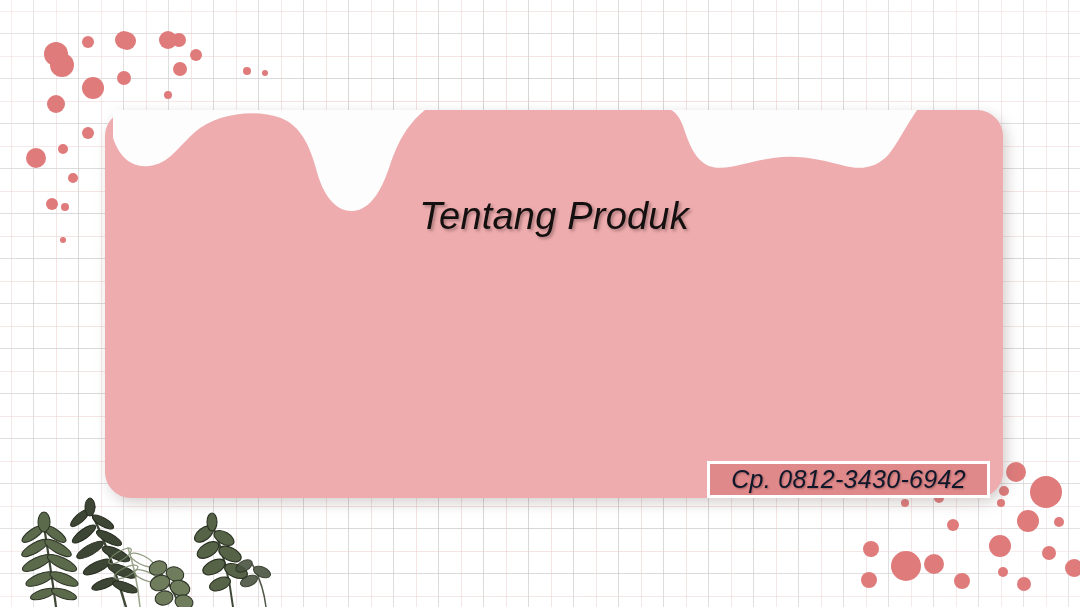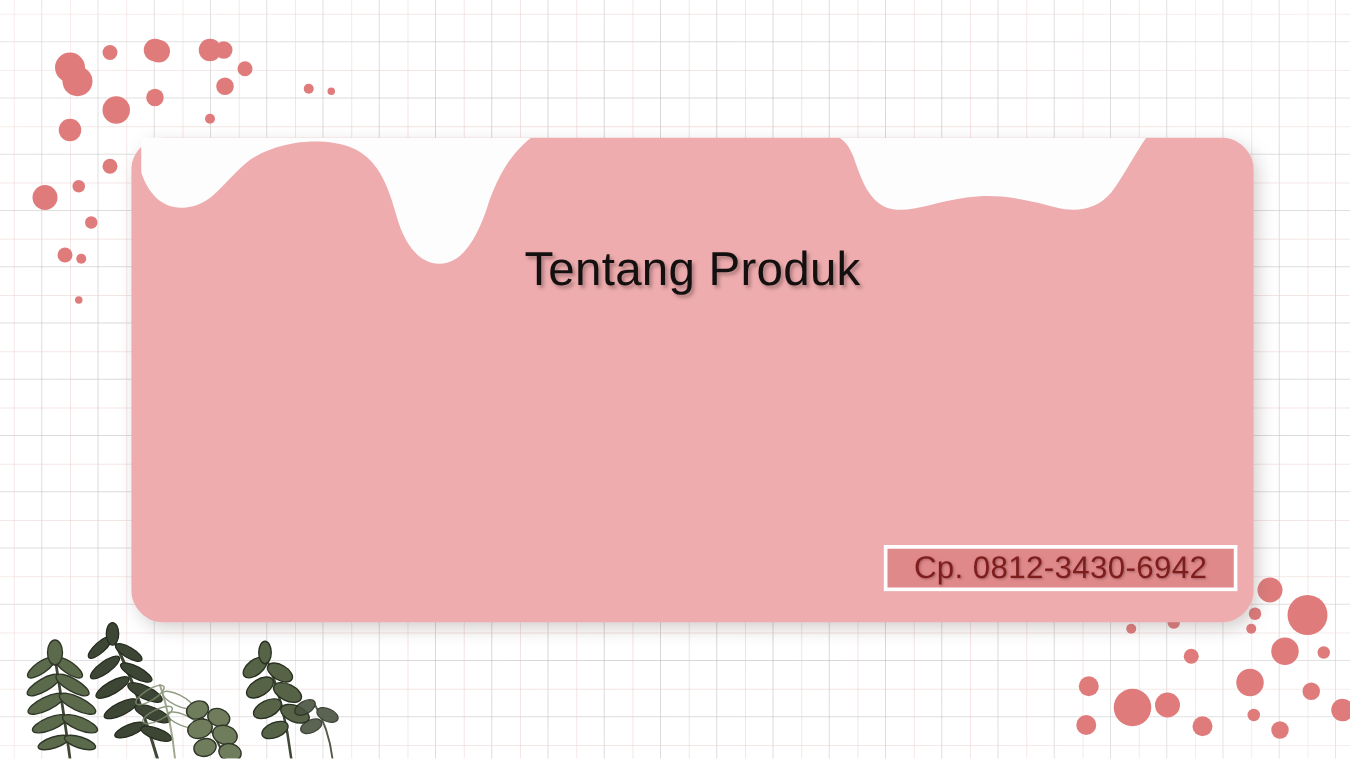--- a/index.html
+++ b/index.html
@@ -9,20 +9,21 @@
     background: #ffffff;
   }
 
   #slide {
     position: relative;
     width: 1080px;
     height: 607px;
     overflow: hidden;
     background: #fdfdfd;
     font-family: "Liberation Sans", "DejaVu Sans", sans-serif;
+    font-style: italic;
   }
 
   
   .grid-bg {
     position: absolute;
     inset: 0;
     background-color: #ffffff;
     background-image:
       linear-gradient(to right,  rgba(232,198,198,0.55) 1px, transparent 1px),
       linear-gradient(to bottom, rgba(232,198,198,0.55) 1px, transparent 1px),
@@ -108,30 +109,30 @@
     line-height: 40px;
     font-weight: 400;
     letter-spacing: 0.1px;
   }
   .body-lines div { white-space: nowrap; }
 
   
   .contact-badge {
     position: absolute;
     left: 707px;
-    top: 436px;
+    top: 461px;
     width: 283px;
     height: 37px;
     background: #e0898b;
     border: 3px solid #ffffff;
     box-sizing: border-box;
     display: flex;
     align-items: center;
     justify-content: center;
-    color: #7f1d1d;
+    color: #0f172a;
     font-size: 25px;
     letter-spacing: 0.3px;
     text-shadow: 1px 1px 2px rgba(110,60,60,0.55);
     z-index: 5;
   }
 </style>
 </head>
 <body>
 
 <div id="slide">

